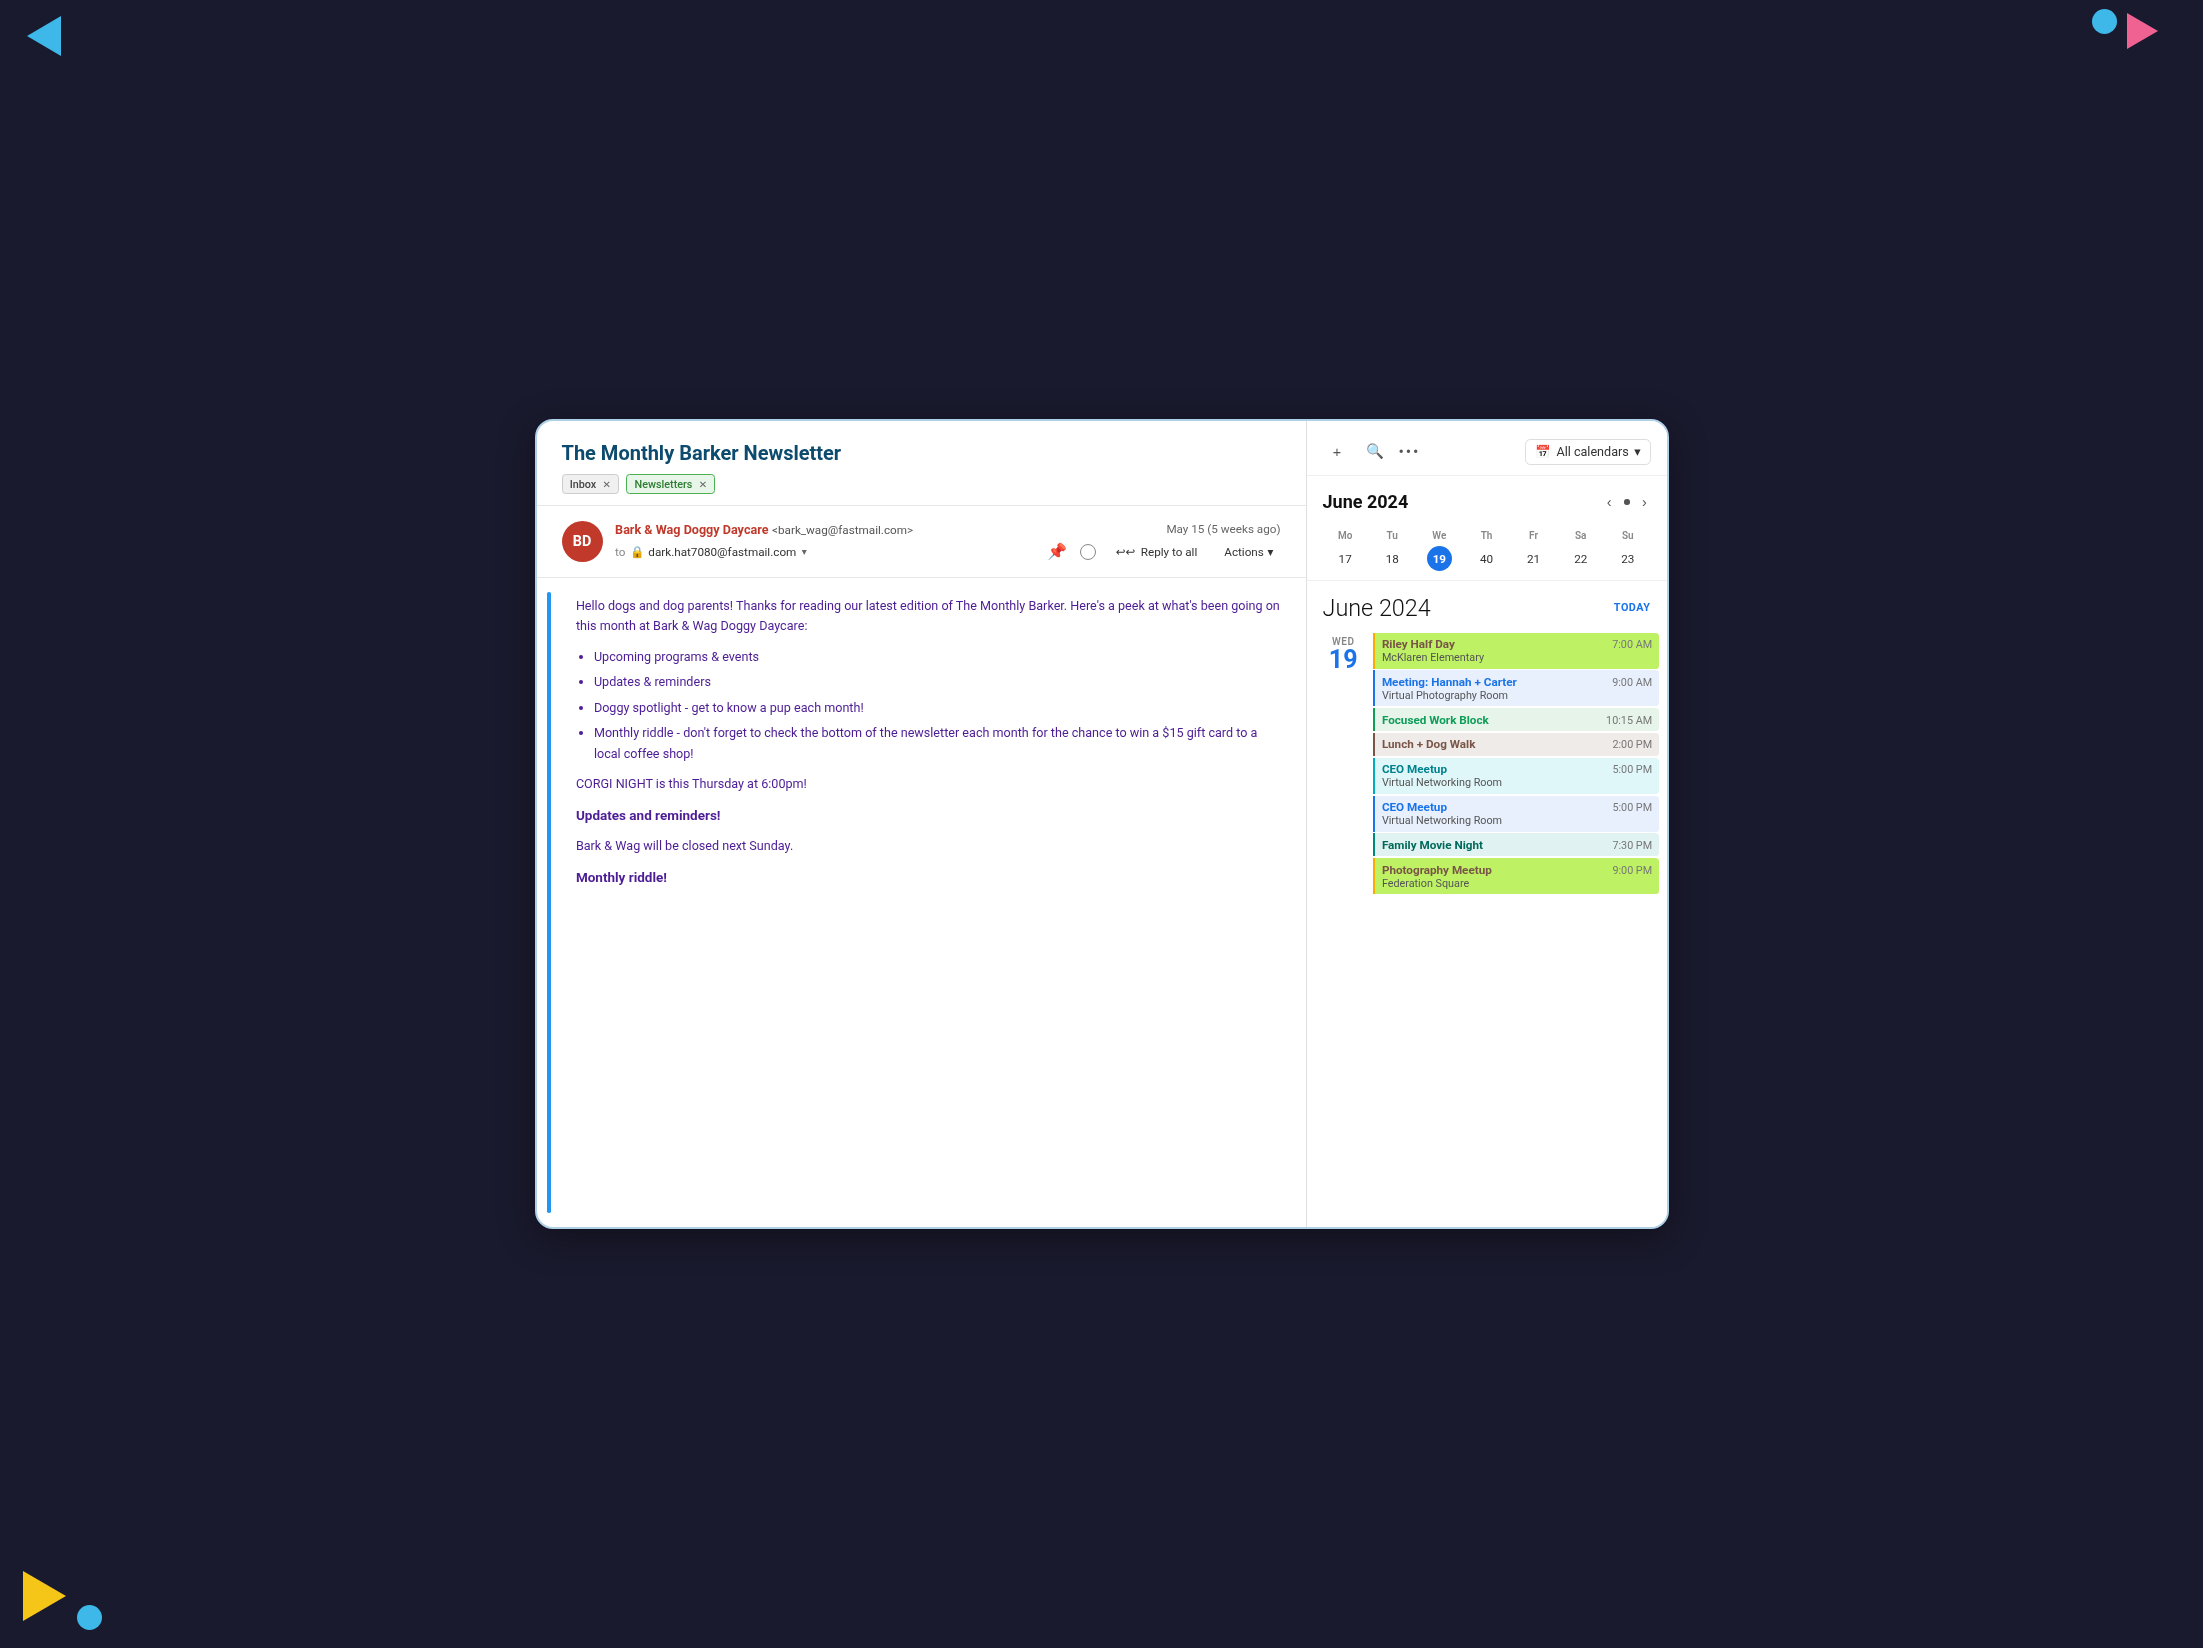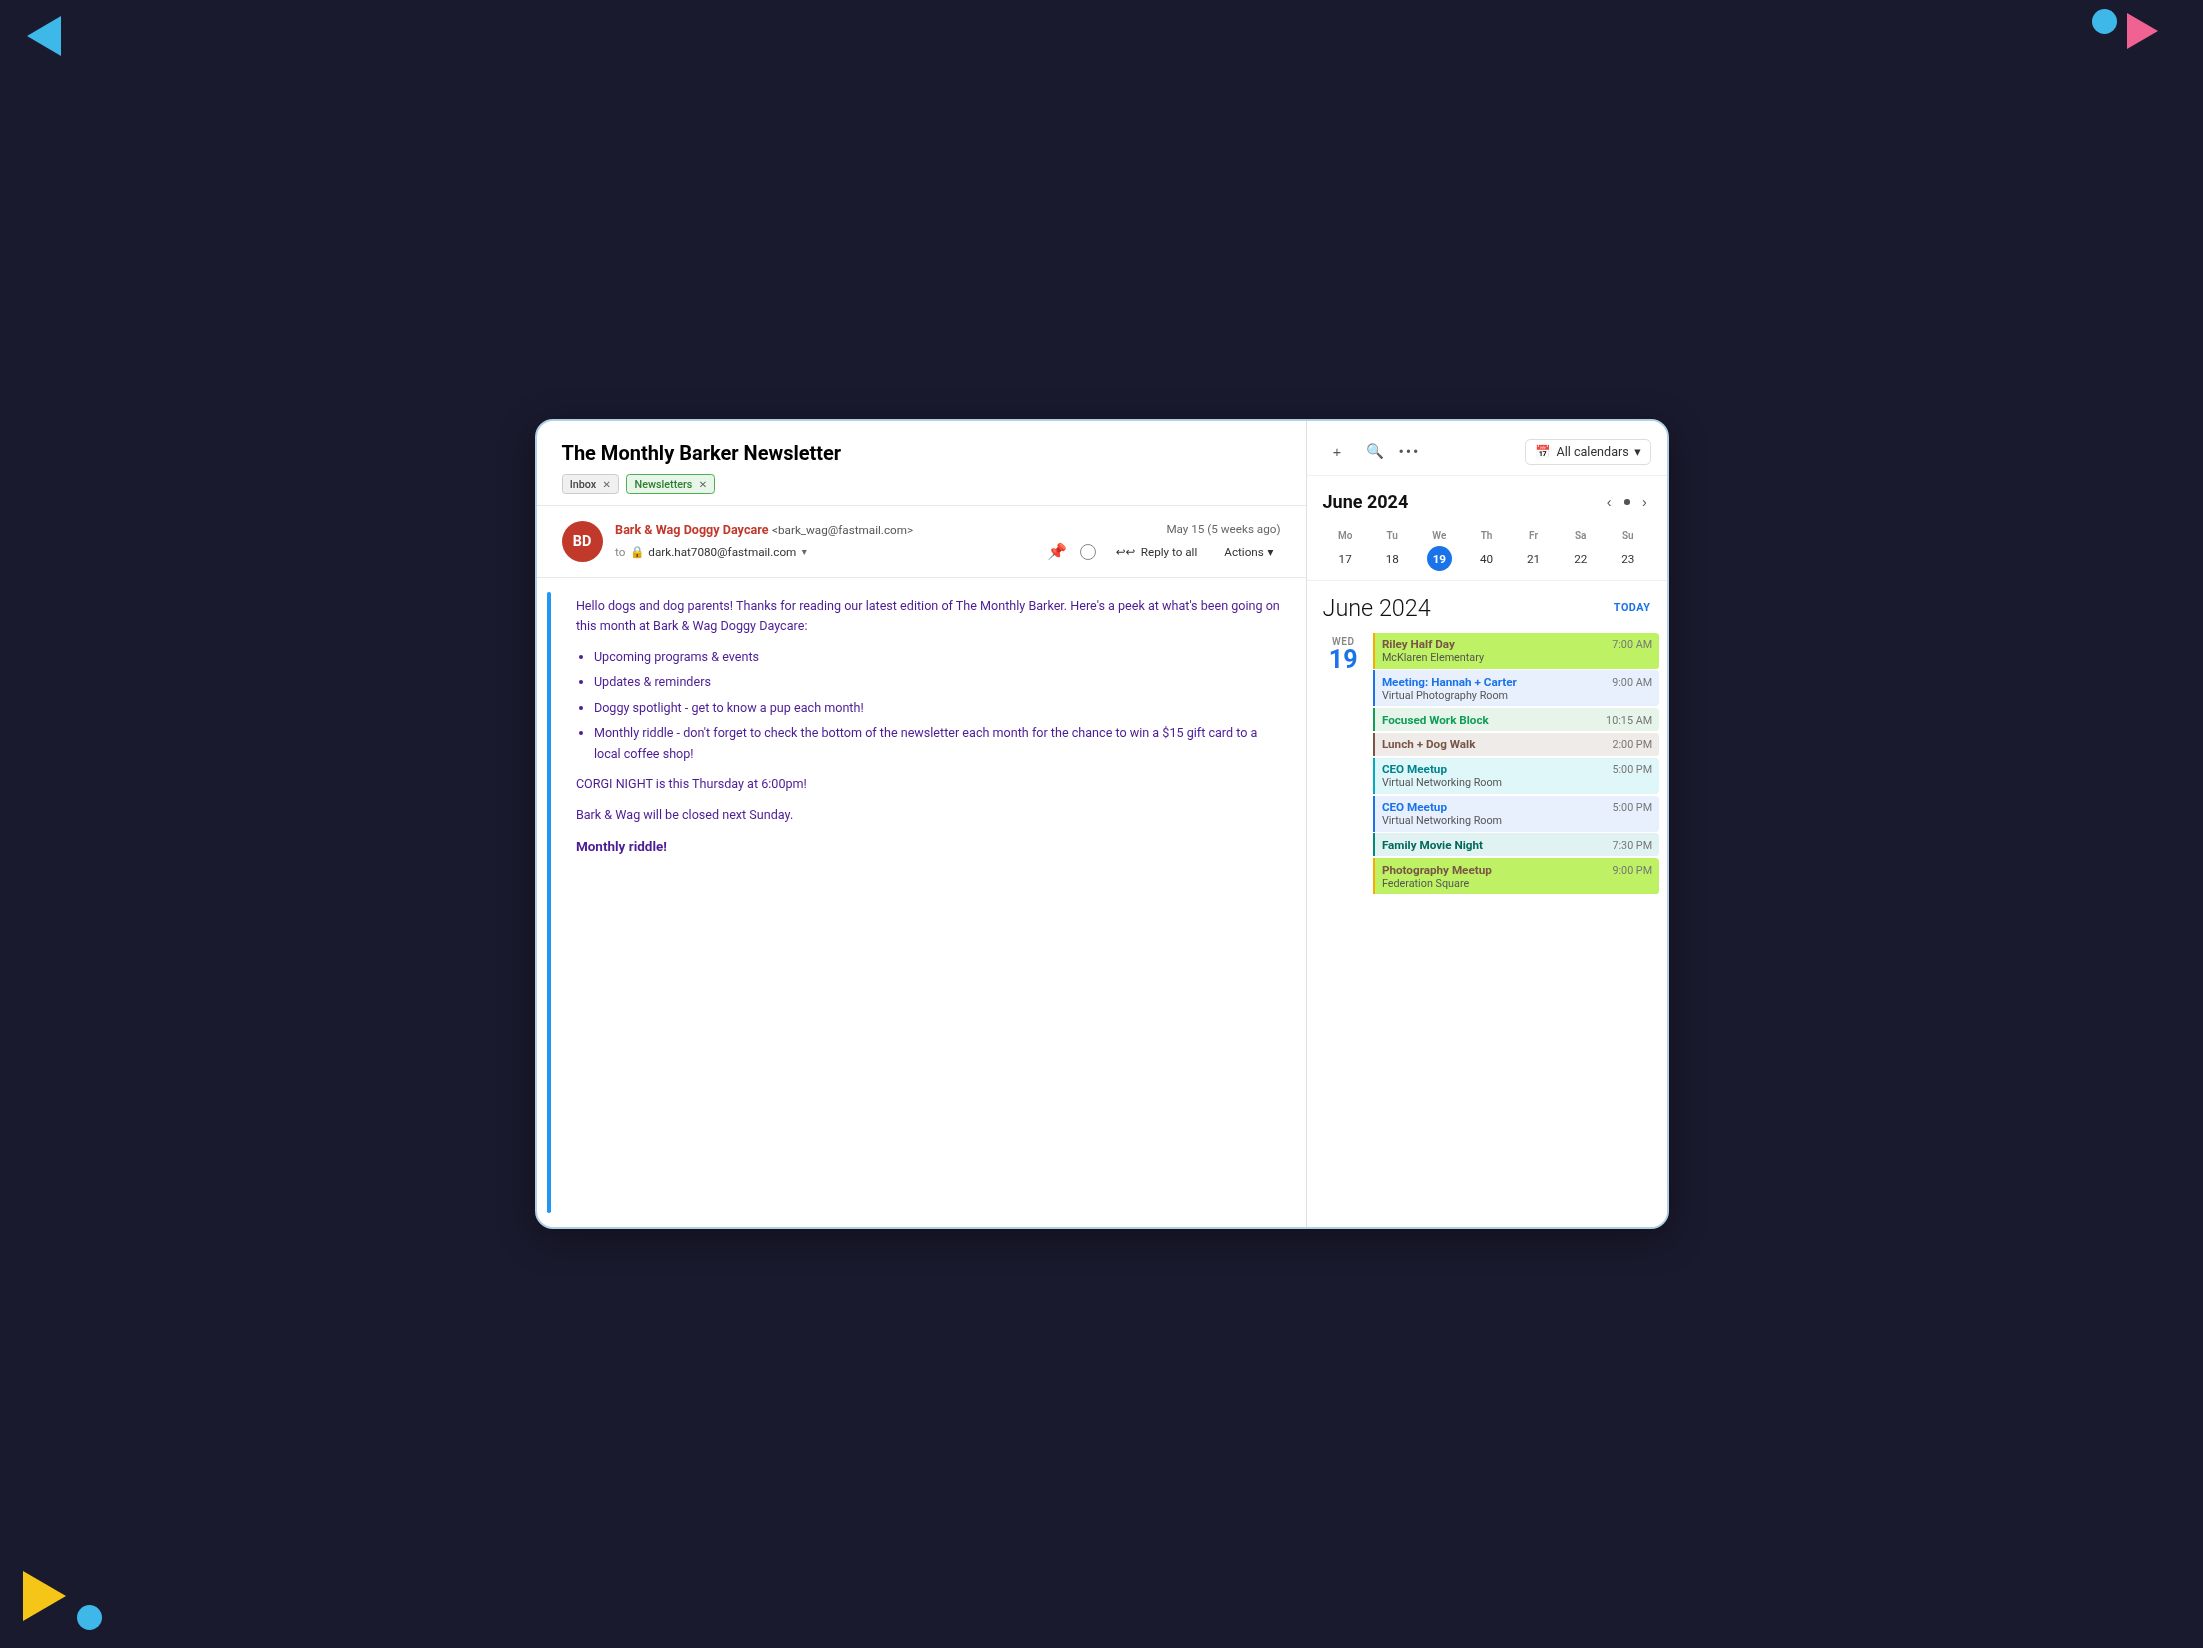--- a/index.html
+++ b/index.html
@@ -82,21 +82,21 @@
     }
 
     .email-header {
       padding: 20px 25px 10.8px;
       border-bottom: 0.9px solid #e8e8e8;
     }
 
     .email-title {
       font-size: 20px;
       font-weight: 700;
-      color: #000000;
+      color: #0c4a6e;
       margin-bottom: 9px;
     }
 
     .email-tags {
       display: flex;
       gap: 7.2px;
     }
 
     .tag {
       display: flex;
@@ -592,20 +592,21 @@
       <div class="blue-line"></div>
       <div class="email-body">
         <p>Hello dogs and dog parents! Thanks for reading our latest edition of The Monthly Barker. Here's a peek at what's been going on this month at Bark &amp; Wag Doggy Daycare:</p>
         <ul>
           <li>Upcoming programs &amp; events</li>
           <li>Updates &amp; reminders</li>
           <li>Doggy spotlight - get to know a pup each month!</li>
           <li>Monthly riddle - don't forget to check the bottom of the newsletter each month for the chance to win a $15 gift card to a local coffee shop!</li>
         </ul>
         <p>CORGI NIGHT is this Thursday at 6:00pm!</p>
+        <h3>Updates and reminders!</h3>
         <p>Bark &amp; Wag will be closed next Sunday.</p>
         <h3>Monthly riddle!</h3>
       </div>
     </div>
   </div>
 
   <div class="calendar-panel">
 
     <div class="cal-toolbar">
       <button class="cal-tool-btn">+</button>

